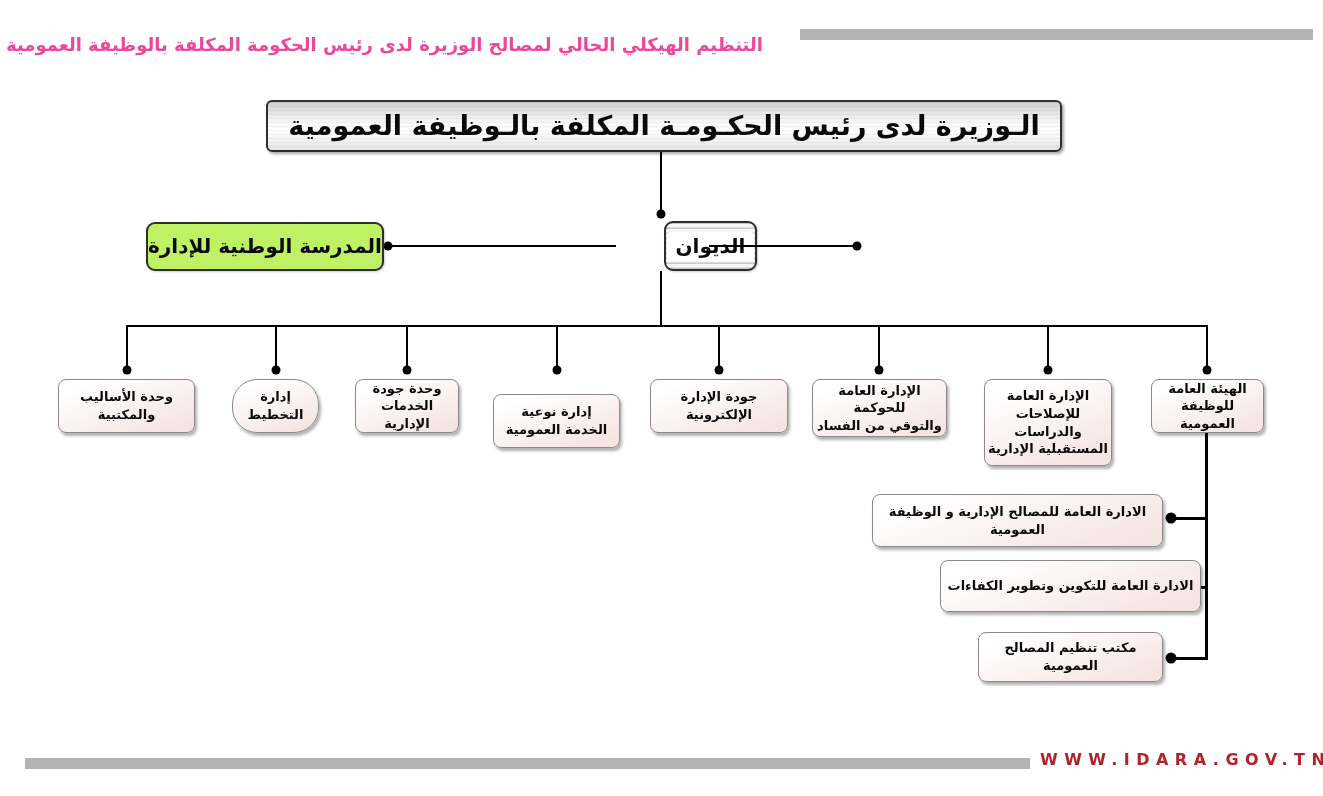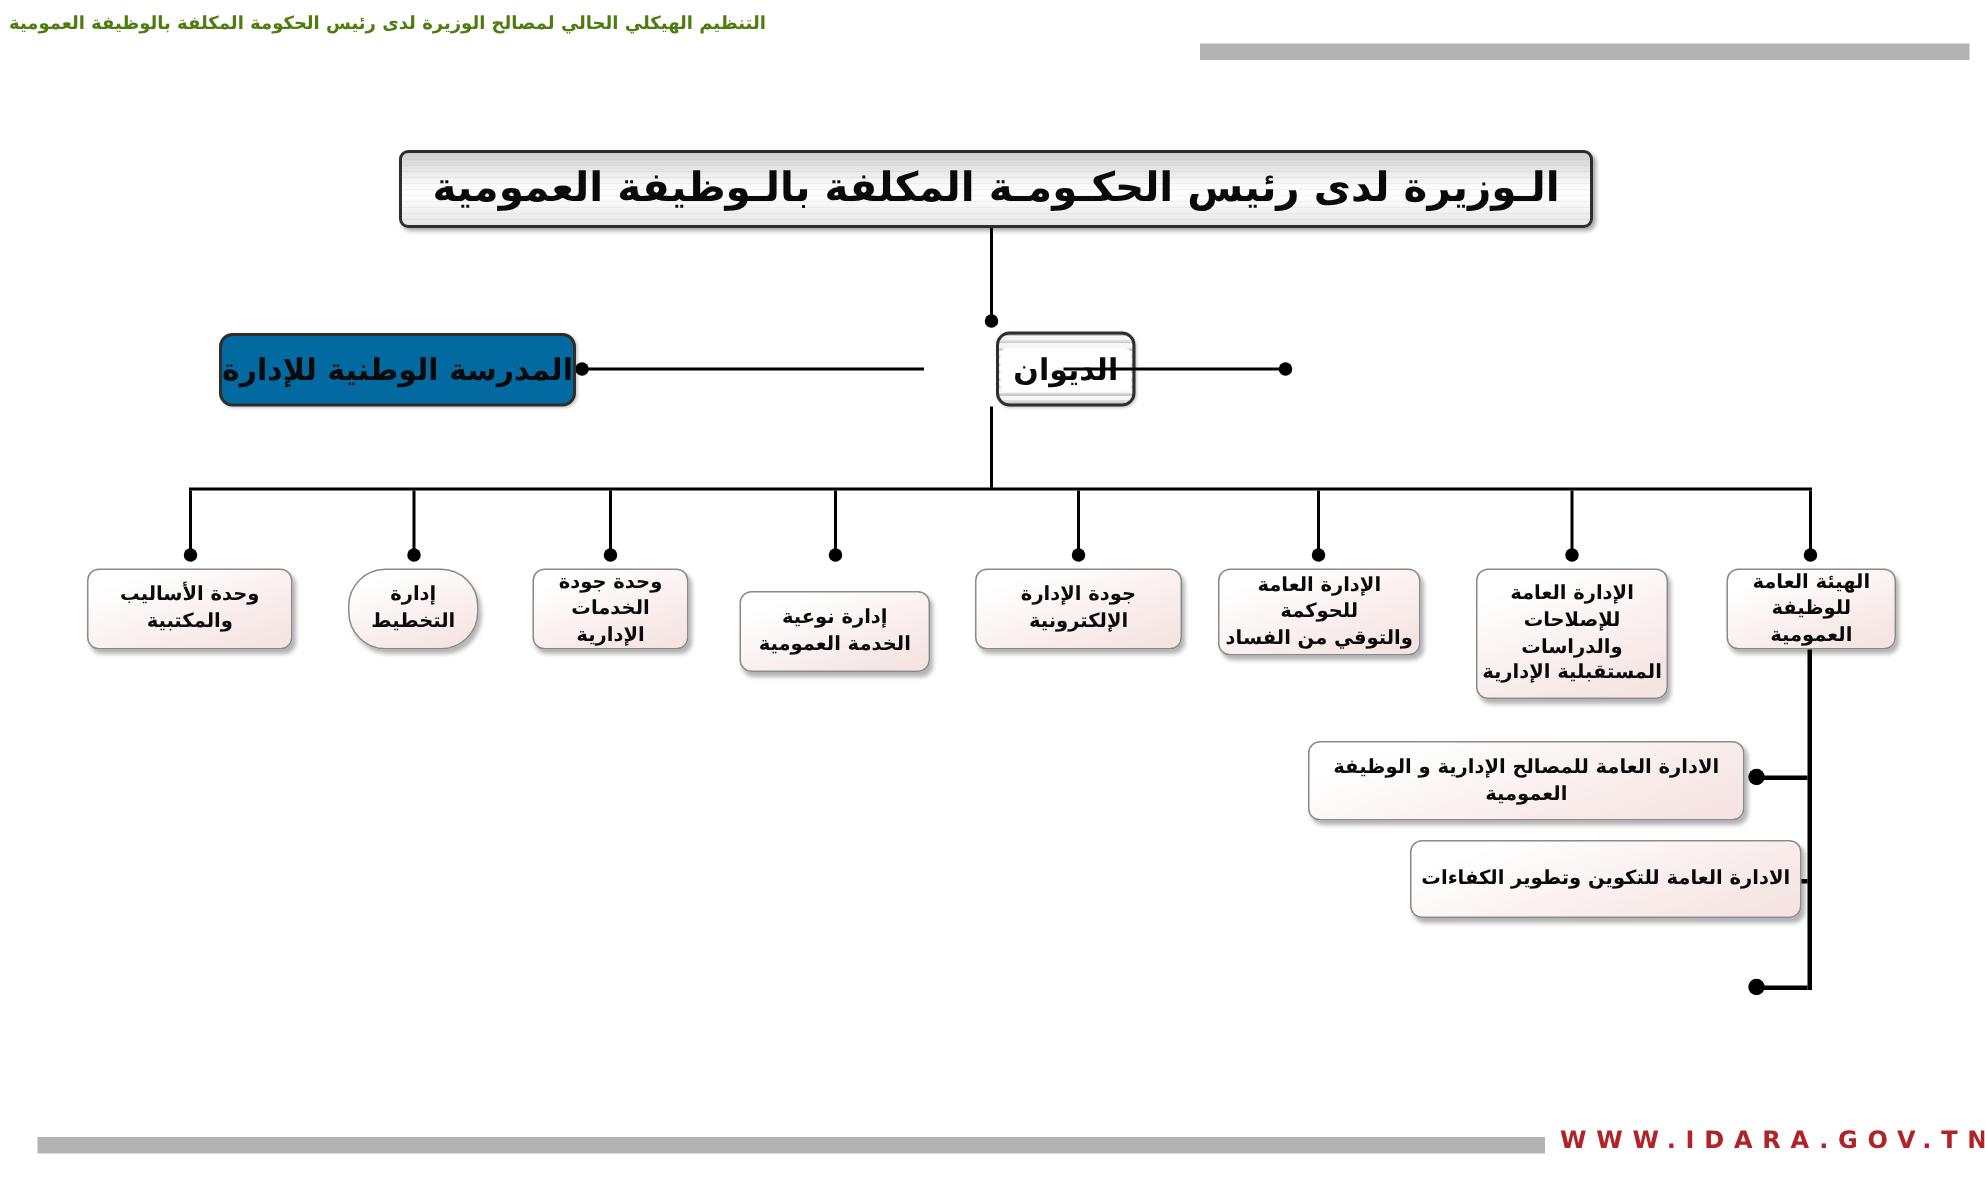--- a/index.html
+++ b/index.html
@@ -2,43 +2,43 @@
 <html lang="ar"><head>
 <meta charset="utf-8">
 <style>
   html,body{margin:0;padding:0;background:#fff;}
   .stage{
     position:relative;width:1323px;height:796px;background:#ffffff;overflow:hidden;
     font-family:"DejaVu Sans","Liberation Sans",sans-serif;
   }
   
   .hdr-title{
-    position:absolute;left:6px;top:8px;direction:rtl;unicode-bidi:embed;
-    font-size:12px;font-weight:bold;color:#4d7c0f;white-space:nowrap;
+    position:absolute;left:6px;top:34px;direction:rtl;unicode-bidi:embed;
+    font-size:18px;font-weight:bold;color:#ec4899;white-space:nowrap;
   }
   .hdr-rule{position:absolute;left:800px;top:29px;width:513px;height:11px;background:#b3b3b3;}
   .ftr-rule{position:absolute;left:25px;top:758px;width:1005px;height:11px;background:#b3b3b3;}
   .ftr-url{
     position:absolute;left:1040px;top:750px;font-size:16px;font-weight:bold;
     color:#b22226;letter-spacing:6.5px;white-space:nowrap;
   }
   
   .node{
     position:absolute;box-sizing:border-box;display:flex;align-items:center;justify-content:center;
     text-align:center;direction:rtl;unicode-bidi:embed;font-weight:bold;color:#0a0a0a;
     white-space:pre-line;line-height:1.35;
   }
   .root{
     border:2px solid #2e2e2e;border-radius:6px;font-size:27px;
     background-image:repeating-linear-gradient(180deg,rgba(0,0,0,0.045) 0 1px,rgba(255,255,255,0) 1px 4px),
                      linear-gradient(180deg,#cfcfcf 0%,#fbfbfb 45%,#ffffff 60%,#e5e5e5 100%);
     box-shadow:2px 2px 3px rgba(0,0,0,0.35);
   }
   .lvl2{
-    border:2px solid #2e2e2e;border-radius:9px;font-size:20px;background:#0369a1;
+    border:2px solid #2e2e2e;border-radius:9px;font-size:20px;background:#bef264;
     box-shadow:1px 1px 2px rgba(0,0,0,0.2);
   }
   .diwan{
     background-image:repeating-linear-gradient(180deg,#c9c9c9 0 1px,#f6f6f6 1px 4px,#dddddd 4px 5px),
                      linear-gradient(180deg,#bfbfbf,#f2f2f2 50%,#d9d9d9);
     margin-left:48px;
   }
   .diwan .lbl{background:#ffffff;border-radius:4px;padding:1px 9px;}
   .dept{
     border:1.5px solid #8a8a8a;border-radius:8px;font-size:13px;
@@ -114,17 +114,18 @@
   <div class="hline" style="left:1171px;top:517px;width:34px;height:3px;"></div>
   <div class="dot big" style="left:1171px;top:518px;"></div>
   <div class="node dept" style="left:872px;top:494px;width:291px;height:53px;">الادارة العامة للمصالح الإدارية و الوظيفة العمومية</div>
 
   <div class="hline" style="left:1171px;top:586px;width:34px;height:3px;"></div>
   <div class="dot big" style="left:1171px;top:587px;"></div>
   <div class="node dept" style="left:940px;top:560px;width:261px;height:52px;">الادارة العامة للتكوين وتطوير الكفاءات</div>
 
   <div class="hline" style="left:1171px;top:657px;width:34px;height:3px;"></div>
   <div class="dot big" style="left:1171px;top:658px;"></div>
+  <div class="node dept" style="left:978px;top:632px;width:185px;height:50px;">مكتب تنظيم المصالح العمومية</div>
 
   <div class="ftr-rule"></div>
   <div class="ftr-url">WWW.IDARA.GOV.TN</div>
 
 </div>
 
 </body></html>

